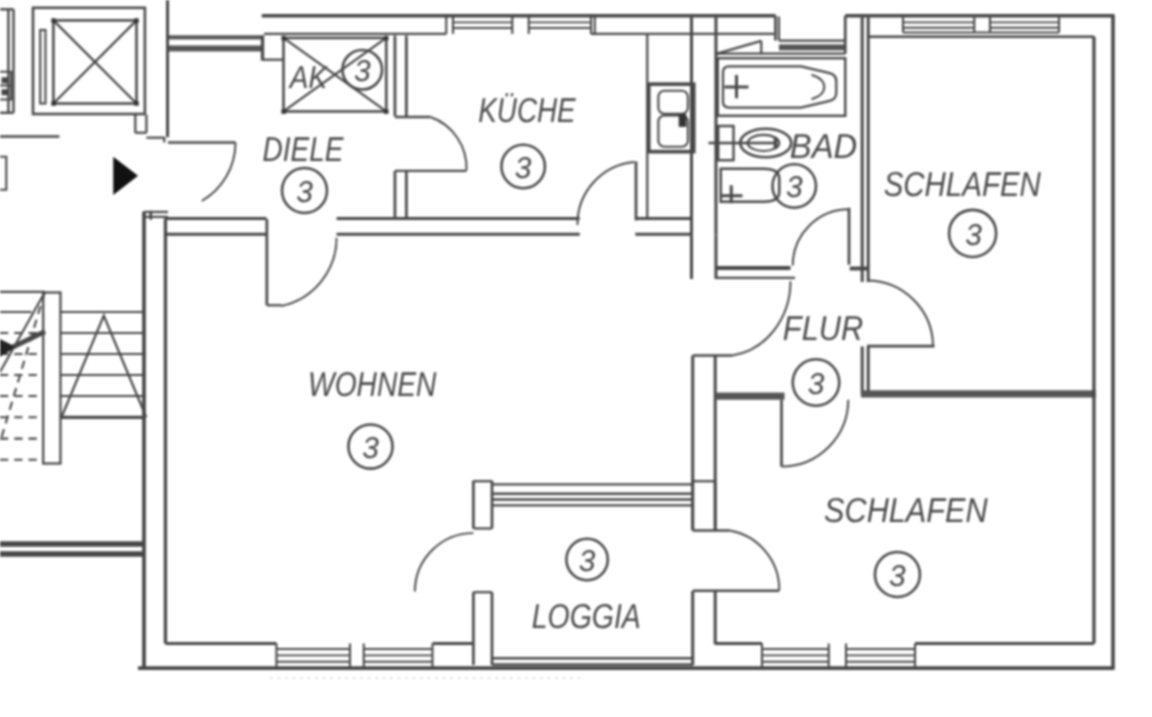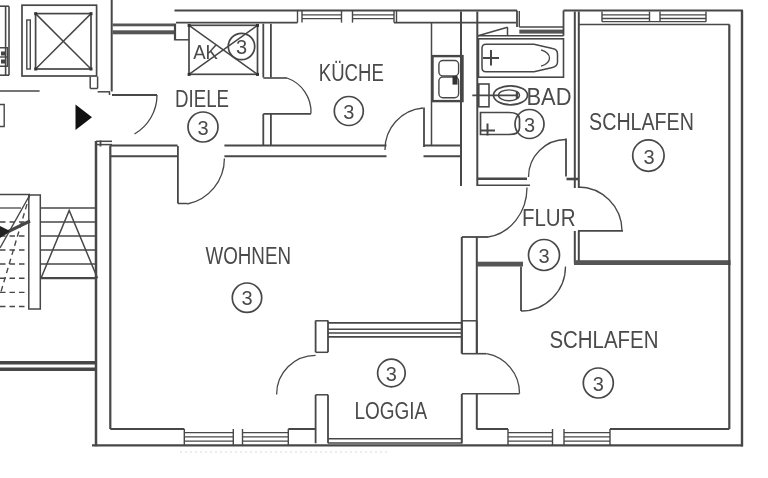--- a/index.html
+++ b/index.html
@@ -1,16 +1,16 @@
 <!DOCTYPE html>
 <html><head>
 <meta charset="utf-8">
 <style>
 html,body{margin:0;padding:0;background:#ffffff;}
-#c{width:760px;height:478px;position:relative;overflow:hidden;filter:grayscale(100%) blur(0.6px);}
+#c{width:760px;height:478px;position:relative;overflow:hidden;filter:grayscale(100%) blur(0.6px);font-style:italic;}
 text{font-family:"Liberation Sans",sans-serif;fill:#4a4a4a;}
 </style>
 </head>
 <body>
 <div id="c">
 <svg width="768" height="478" viewBox="0 0 768 478">
 <g stroke="#474747" stroke-width="1.6" fill="none" stroke-linecap="butt">
 
 <path d="M174.5 10.5 H517" stroke-width="2.2"></path>
 <path d="M563.5 10.5 H743" stroke-width="2.2"></path>

